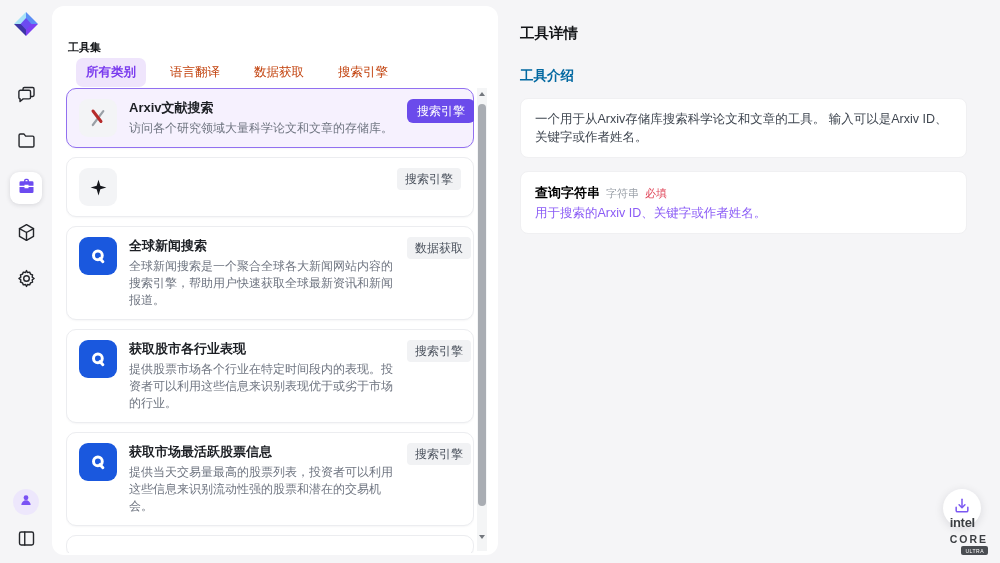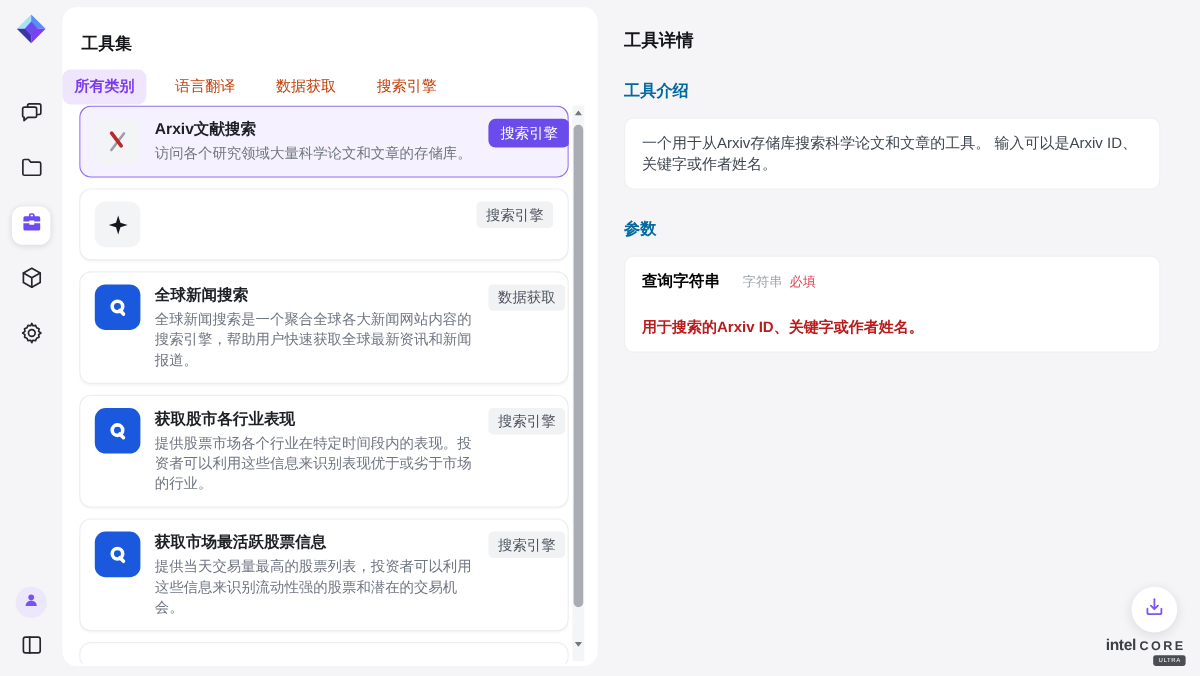--- a/index.html
+++ b/index.html
@@ -18,22 +18,22 @@
   .rail-btn.active { background:#fff; box-shadow:0 1px 5px rgba(25,25,40,.14); }
   .rail-spacer { flex:1; }
   .rail-bottom { display:flex; flex-direction:column; gap:12px; align-items:center; }
   .avatar { width:26px; height:26px; border-radius:50%; background:#EDE7FC; display:flex; align-items:center; justify-content:center; }
   .avatar svg { width:16px; height:16px; }
   .stroke-icon { fill:none; stroke:#24262b; stroke-width:1.6; stroke-linecap:round; stroke-linejoin:round; }
 
   
   .main { position:absolute; left:52px; top:6px; width:446px; height:549px;
     background:#fff; border-radius:12px; }
-  .list-title { position:absolute; left:16px; top:22px; font-size:14px; font-weight:bold; color:#141619; }
-  .tabs { position:absolute; left:0; top:52px; display:flex; gap:14px; }
+  .list-title { position:absolute; left:16px; top:34px; font-size:11px; font-weight:bold; color:#141619; }
+  .tabs { position:absolute; left:24px; top:52px; display:flex; gap:14px; }
   .tab { font-size:12.5px; color:#c2410c; padding:6px 10px; border-radius:7px; cursor:pointer; white-space:nowrap; }
   .tab.active { background:#EFE5FC; color:#7A3BEE; font-weight:bold; }
 
   .list { position:absolute; left:14px; top:82px; width:408px; bottom:2px; overflow:hidden; }
   .card { display:flex; gap:12px; background:#fff; border:1px solid #ECEDF0; border-radius:10px;
     padding:10px 12px; margin-bottom:9px; box-shadow:0 1px 2px rgba(25,25,40,.04); cursor:pointer; }
   .card.selected { background:#F6F1FE; border:1.5px solid #9270F0; }
   .tool-icon { width:38px; height:38px; border-radius:9px; flex:none;
     display:flex; align-items:center; justify-content:center; }
   .tool-icon.gray { background:#F3F4F6; }
@@ -54,30 +54,30 @@
   .tri-down { width:0; height:0; border-left:3.5px solid transparent; border-right:3.5px solid transparent; border-top:4.5px solid #73777d; }
   .sb-thumb { position:absolute; left:1px; top:16px; width:8px; height:402px; background:#A9ADB3; border-radius:4px; }
 
   
   .detail { position:absolute; left:498px; top:0; right:0; bottom:0; padding:24px 33px 0 22px; }
   .detail-title { font-size:14.5px; font-weight:bold; color:#141619; }
   .section-h { font-size:13.5px; font-weight:bold; color:#0369a1; margin-top:24px; }
   .white-card { margin-top:13px; background:#fff; border:1px solid #f0f0f2; border-radius:8px; padding:11px 14px; }
   .intro-text { font-size:12.5px; color:#3f4650; line-height:18px; }
   .param-name { font-size:13px; font-weight:bold; color:#000000; }
-  .param-type { font-size:11px; color:#9aa0a8; margin-left:19px; }
+  .param-type { font-size:11px; color:#9aa0a8; margin-left:6px; }
   .param-req { font-size:11px; color:#E0475A; margin-left:6px; }
-  .param-desc { font-size:12.5px; color:#b91c1c; margin-top:22px;font-weight:bold; }
+  .param-desc { font-size:12.5px; color:#8b5cf6; margin-top:3px; }
 
   
   .fab { position:absolute; right:19px; bottom:36px; width:38px; height:38px; border-radius:50%;
     background:#fff; box-shadow:0 2px 10px rgba(25,25,40,.12); display:flex; align-items:center; justify-content:center; cursor:pointer; }
   .fab svg { width:20px; height:20px; }
   .brand { position:absolute; right:12px; bottom:8px; display:flex; flex-direction:column; align-items:flex-end; }
-  .brand-row { display:flex; align-items:baseline; gap:3px; color:#3b3e42; }
+  .brand-row { display:flex; align-items:baseline; gap:3px; color:#3b3e42;flex-direction:column; }
   .brand-intel { font-size:13px; font-weight:bold; letter-spacing:-.3px; }
   .brand-core { font-size:10.5px; letter-spacing:2px; text-transform:uppercase; font-weight:600; }
   .brand-badge { margin-top:1px; background:#4a4d52; color:#fff; font-size:5px; letter-spacing:.5px;
     padding:1.5px 4px; border-radius:2px; text-transform:uppercase; }
 </style>
 </head>
 <body>
 
 <div class="rail">
   <div class="logo">
@@ -250,21 +250,20 @@
       </div>
   </div>
 </div>
 
 <div class="detail">
   <div class="detail-title">工具详情</div>
   <div class="section-h">工具介绍</div>
   <div class="white-card">
     <div class="intro-text">一个用于从Arxiv存储库搜索科学论文和文章的工具。 输入可以是Arxiv ID、关键字或作者姓名。</div>
   </div>
-  <div class="section-h">参数</div>
   <div class="white-card">
     <div>
       <span class="param-name">查询字符串</span><span class="param-type">字符串</span><span class="param-req">必填</span>
     </div>
     <div class="param-desc">用于搜索的Arxiv ID、关键字或作者姓名。</div>
   </div>
 </div>
 
 <div class="fab">
   <span>

